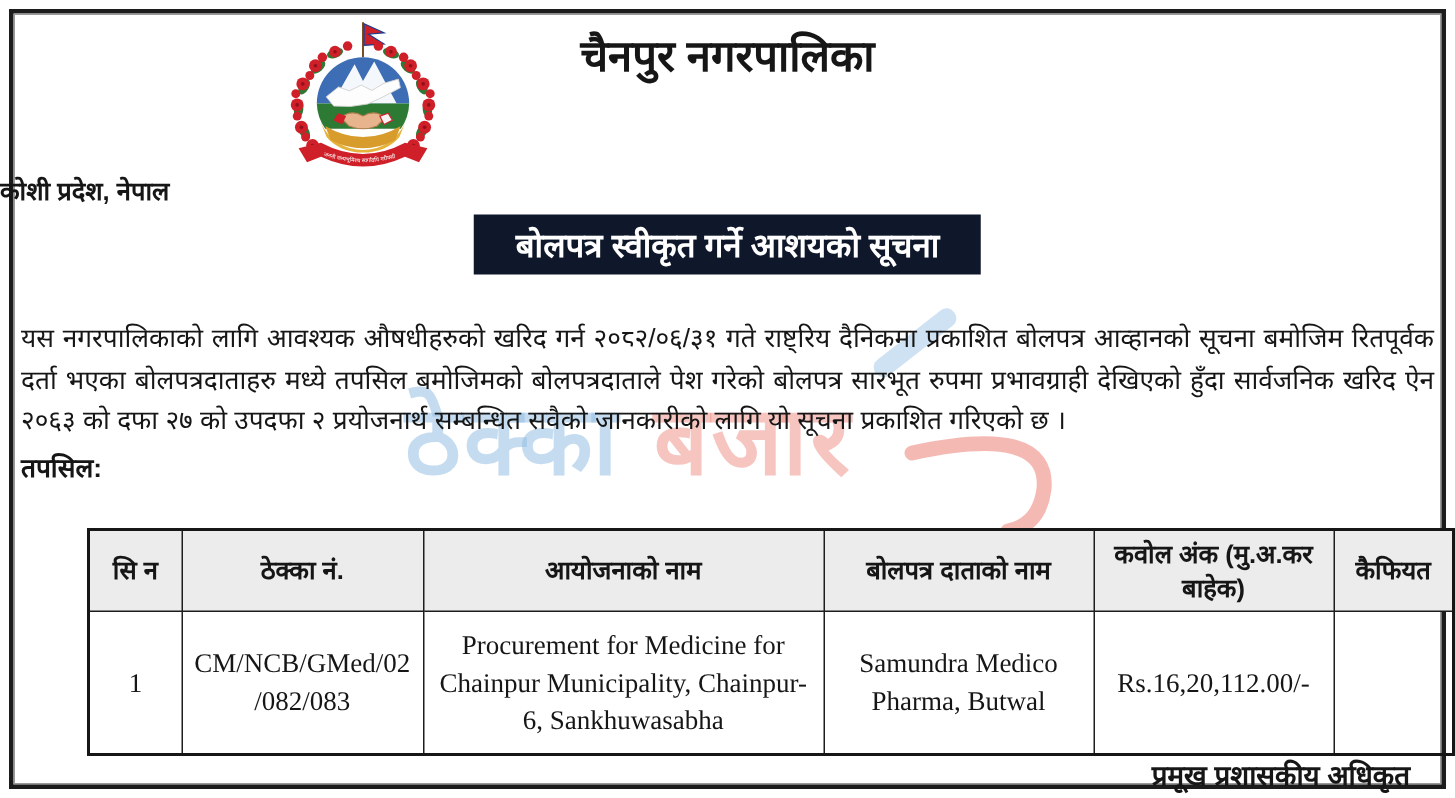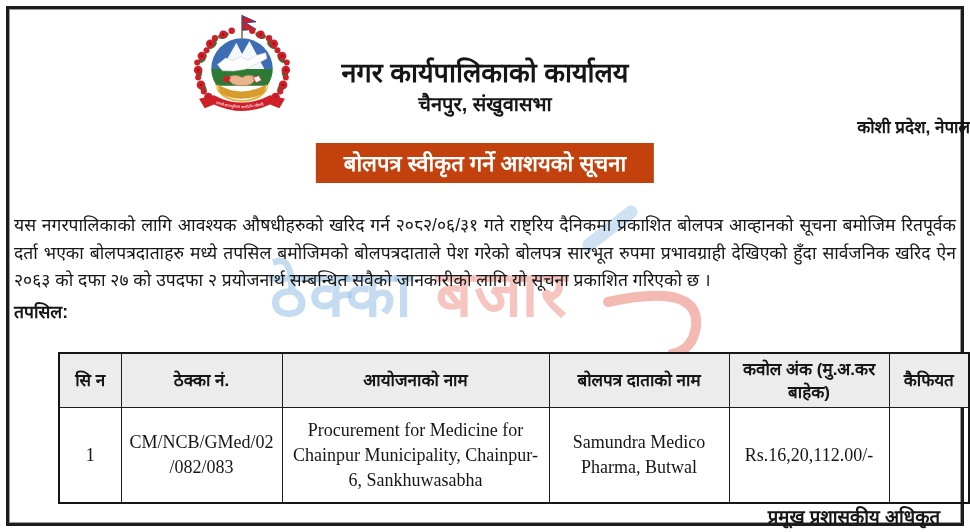--- a/index.html
+++ b/index.html
@@ -15,24 +15,24 @@
     position:absolute;inset:6px;
     border:3px solid #1c1c1c;
     box-shadow:0 0 0 1px #9a9a9a inset;
     pointer-events:none;
   }
   
   .emblem{position:absolute;left:186px;top:12px;width:112px;height:114px;z-index:2;}
   .t1{position:absolute;left:0;right:0;top:16px;text-align:center;font-size:29px;font-weight:700;z-index:2;}
   .t2{position:absolute;left:0;right:0;top:53px;text-align:center;font-size:27px;font-weight:700;z-index:2;}
   .t3{position:absolute;left:0;right:0;top:90px;text-align:center;font-size:20px;font-weight:700;z-index:2;}
-  .t4{position:absolute;left:0;right:0;top:115px;text-align:right;font-size:17px;font-weight:700;z-index:2;}
+  .t4{position:absolute;left:0;right:0;top:115px;text-align:left;font-size:17px;font-weight:700;z-index:2;}
   .banner{
     position:absolute;top:143px;left:50%;transform:translateX(-50%);
-    background:#c2410c;color:#ffffff;
+    background:#0f172a;color:#ffffff;
     font-size:22px;font-weight:700;
     padding:4px 28px 6px 28px;white-space:nowrap;z-index:2;
   }
   .pubdate{position:absolute;left:0;right:70px;top:185px;text-align:center;font-size:17px;font-weight:700;z-index:2;}
   
   .para{
     position:absolute;left:14px;right:14px;top:212px;
     font-size:17.5px;line-height:27.5px;text-align:justify;z-index:2;
   }
   .tapasil{position:absolute;left:14px;top:299px;font-size:17.5px;font-weight:700;z-index:2;text-align:center;}
@@ -160,22 +160,21 @@
     <path d="M42,67 l6,2 -3,6 -6,-3 z" fill="#cf1f28"></path>
     <path d="M78,67 l-6,2 3,6 6,-3 z" fill="#f4f4f4" stroke="#cf1f28" stroke-width="0.8"></path>
 
     <path d="M14,92 L30,88 Q60,104 90,88 L106,92 L100,102 L90,98 Q60,112 30,98 L20,102 Z" fill="#cf1f28"></path>
     <path id="ribbonPath" d="M28,96 Q60,108 92,96" fill="none"></path>
     <text font-size="4" fill="#ffffff" font-family="Liberation Sans, sans-serif">
       <textPath href="#ribbonPath" startOffset="4">जननी जन्मभूमिश्च स्वर्गादपि गरीयसी</textPath>
     </text>
   </svg>
 
-  <div class="t2">नगर कार्यपालिकाको कार्यालय</div>
-  <div class="t3">चैनपुर, संखुवासभा</div>
+  <div class="t1">चैनपुर नगरपालिका</div>
   <div class="t4">कोशी प्रदेश, नेपाल</div>
 
   <div class="banner">बोलपत्र स्वीकृत गर्ने आशयको सूचना</div>
 
 
   <div class="para">यस नगरपालिकाको लागि आवश्यक औषधीहरुको खरिद गर्न २०८२/०६/३१ गते राष्ट्रिय दैनिकमा प्रकाशित बोलपत्र आव्हानको सूचना बमोजिम रितपूर्वक दर्ता भएका बोलपत्रदाताहरु मध्ये तपसिल बमोजिमको बोलपत्रदाताले पेश गरेको बोलपत्र सारभूत रुपमा प्रभावग्राही देखिएको हुँदा सार्वजनिक खरिद ऐन २०६३ को दफा २७ को उपदफा २ प्रयोजनार्थ सम्बन्धित सवैको जानकारीको लागि यो सूचना प्रकाशित गरिएको छ ।</div>
   <div class="tapasil">तपसिल:</div>
 
   <div class="tblwrap">
     <table class="notice">

